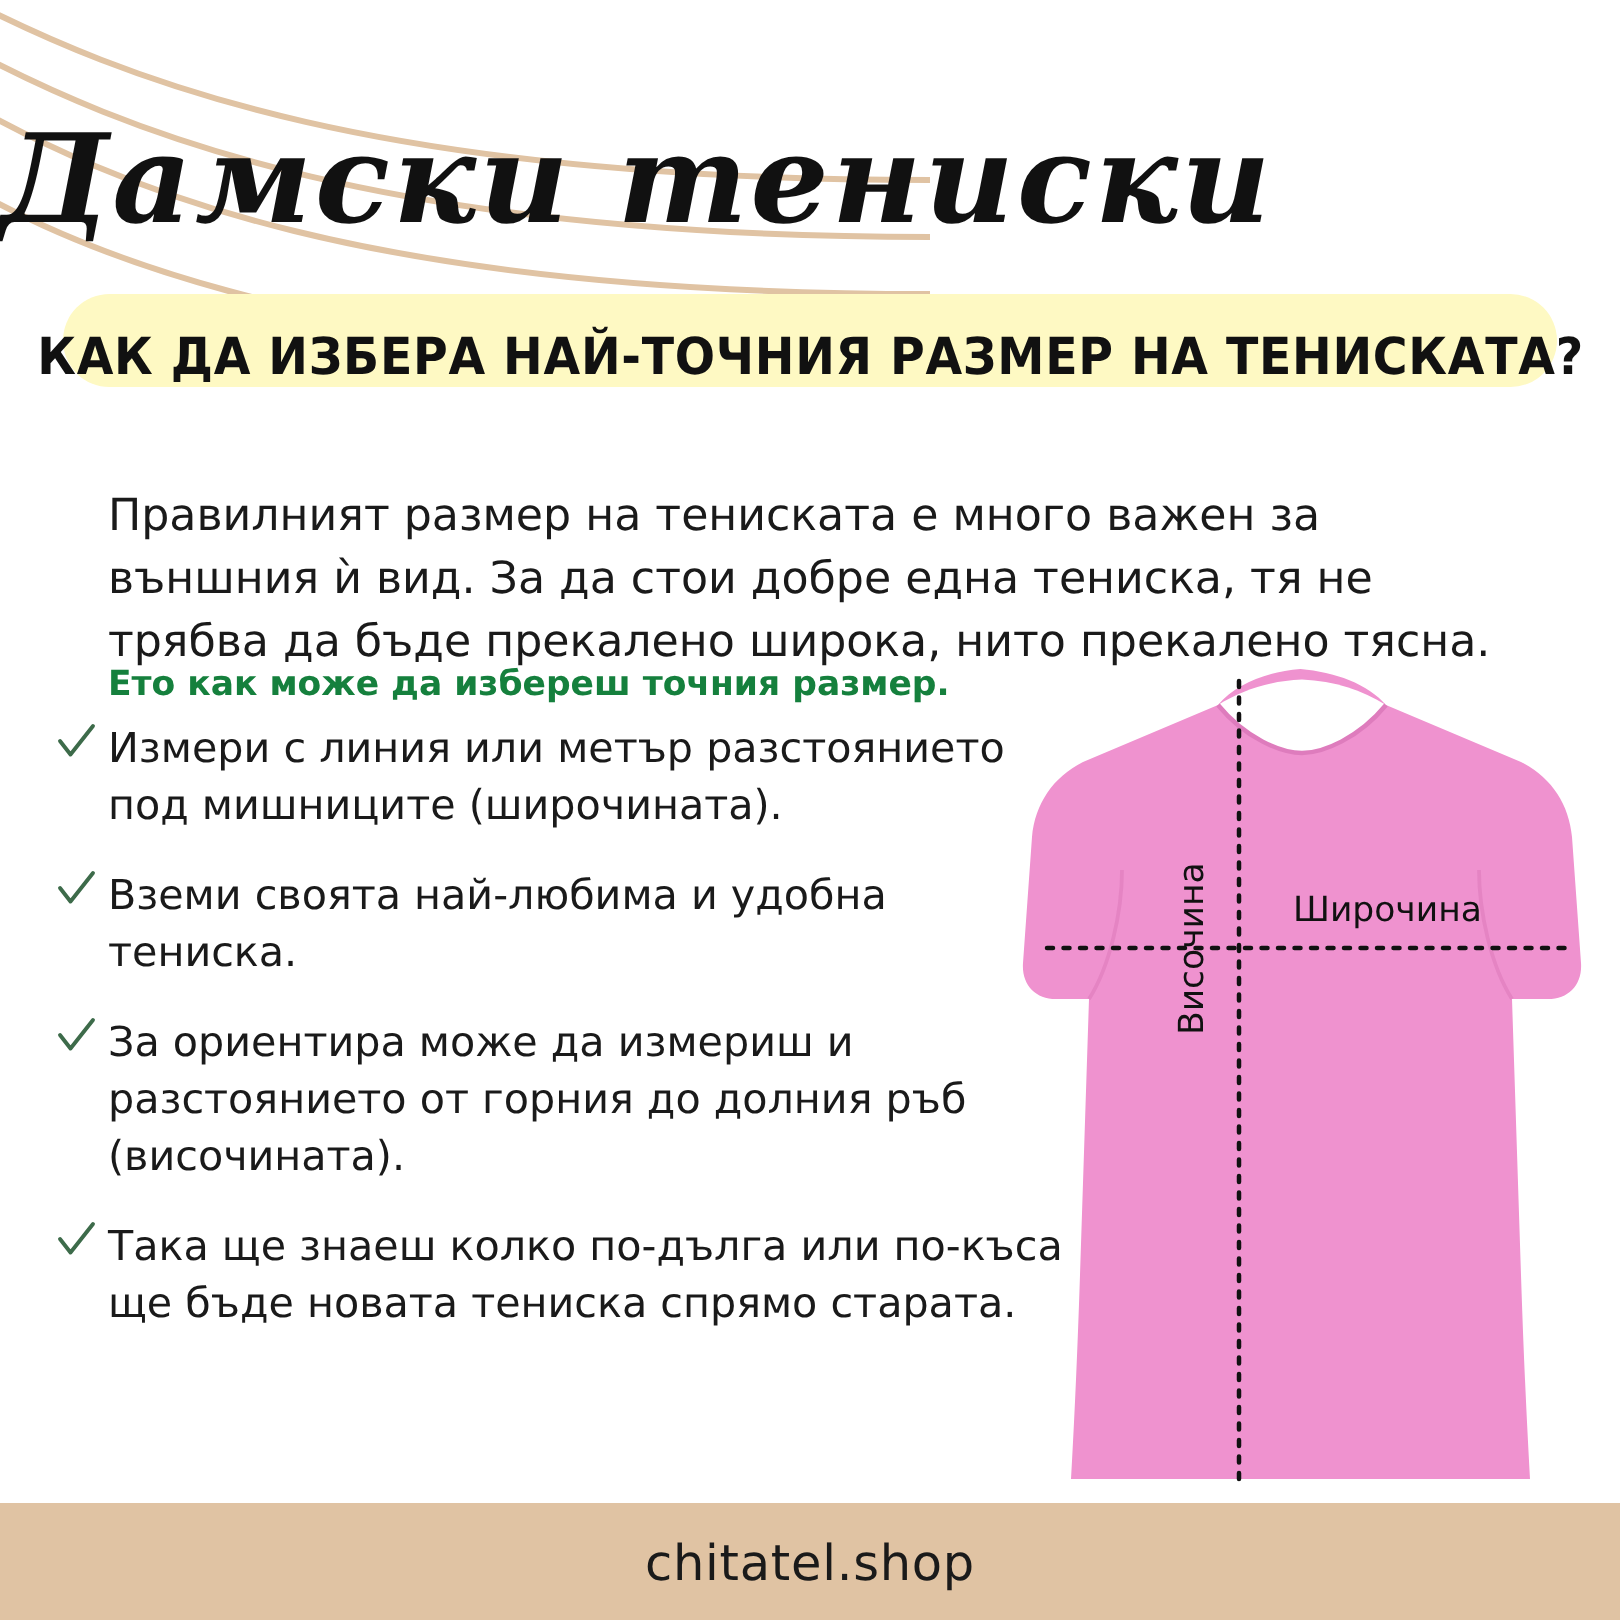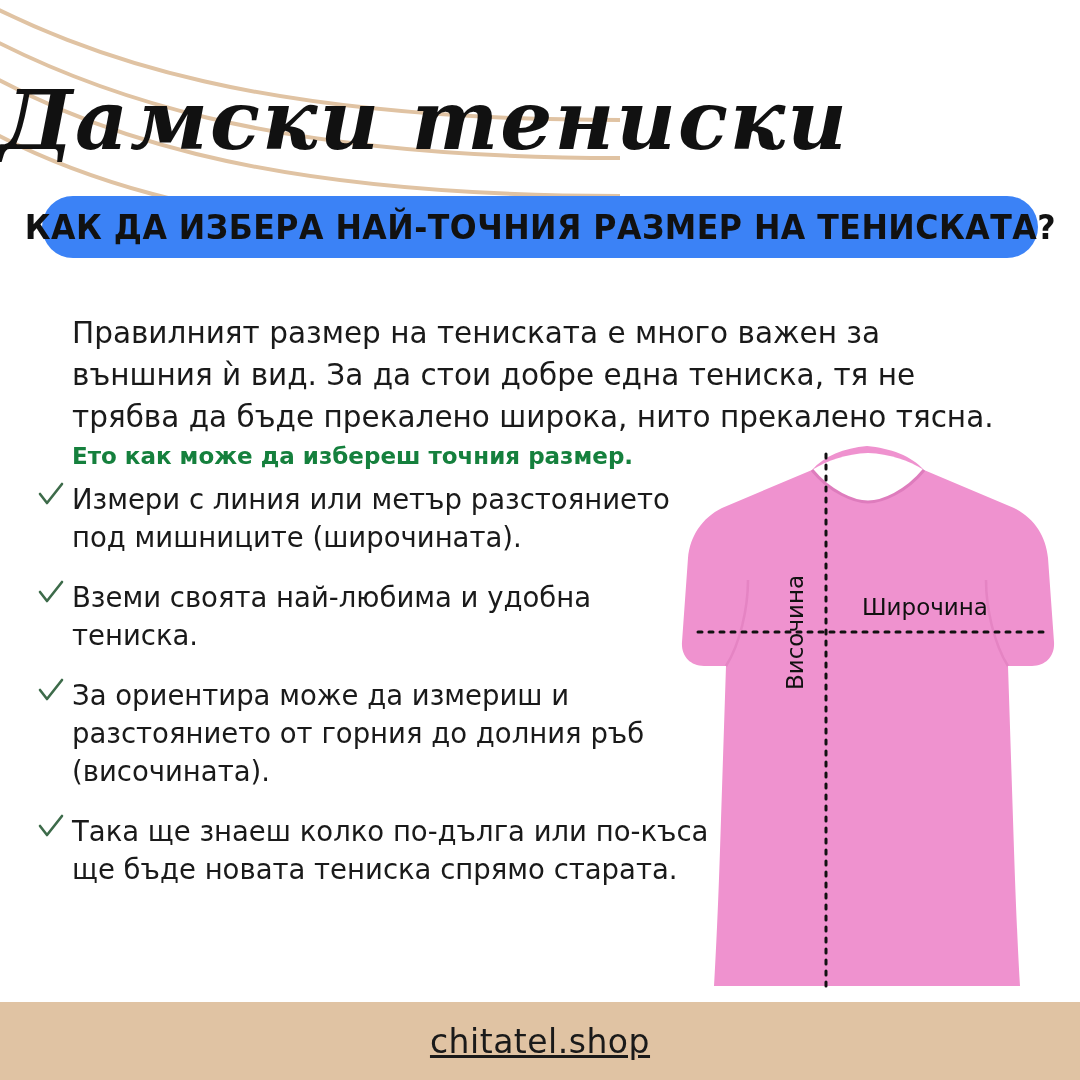--- a/index.html
+++ b/index.html
@@ -49,40 +49,40 @@
     white-space: nowrap;
   }
 
   
   .subtitle-banner {
     position: absolute;
     top: 196px;
     left: 42px;
     width: 996px;
     height: 62px;
-    background: #3b82f6;
+    background: #fef9c3;
     border-radius: 31px;
     display: flex;
-    align-items: center;
+    align-items: flex-end;
     justify-content: center;
   }
   .subtitle-text {
     font-family: "DejaVu Sans", "Liberation Sans", sans-serif;
     font-weight: bold;
     font-size: 34px;
     letter-spacing: 0.5px;
     color: #111111;
     white-space: nowrap;
     transform: scaleX(0.93);
   }
 
   
   .intro {
     position: absolute;
-    top: 282px;
+    top: 292px;
     left: 72px;
     width: 940px;
     font-size: 29.5px;
     line-height: 42px;
     color: #1a1a1a;
   }
   .intro-lead {
     position: absolute;
     top: 412px;
     left: 72px;
@@ -157,21 +157,20 @@
     height: 78px;
     background: #e0c3a3;
     display: flex;
     align-items: center;
     justify-content: center;
   }
   .footer-text {
     font-size: 33px;
     color: #1a1a1a;
     letter-spacing: 0.5px;
-    text-decoration: underline;
   }
 </style>
 </head>
 <body>
 
 <div class="page">
 
   <svg class="corner-decor" viewBox="0 0 620 260" xmlns="http://www.w3.org/2000/svg">
     <path d="M-40,-10 C90,60 260,120 620,120" fill="none" stroke="#e0c3a3" stroke-width="4"></path>
     <path d="M-40,22 C90,96 270,158 620,158" fill="none" stroke="#e0c3a3" stroke-width="4"></path>

